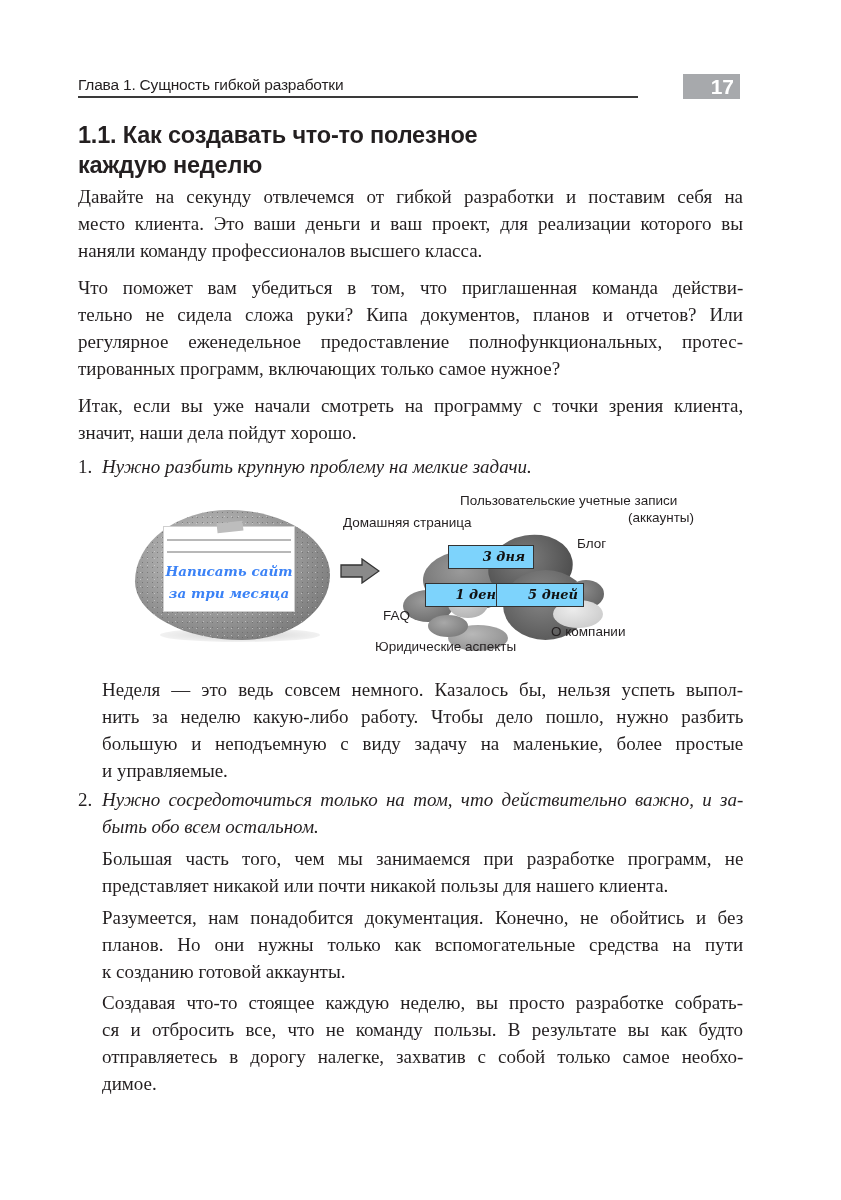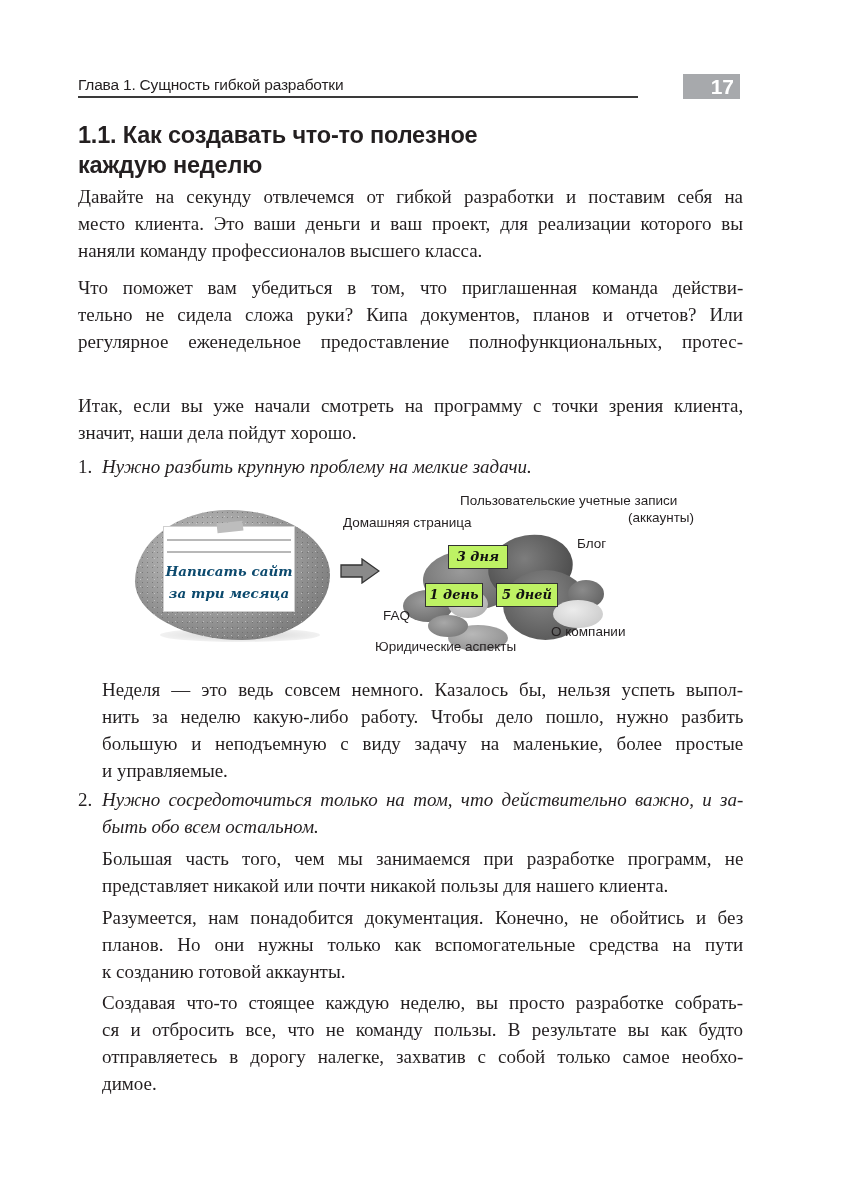--- a/index.html
+++ b/index.html
@@ -26,27 +26,27 @@
   .figure { position: absolute; left: 120px; top: 488px; width: 600px; height: 170px; }
   .big-rock { position: absolute; left: 15px; top: 22px; width: 195px; height: 130px; border-radius: 48% 52% 45% 55% / 55% 50% 50% 45%;
     background: radial-gradient(ellipse at 40% 35%, #c9c9c9 0%, #9d9d9d 45%, #7a7a7a 80%, #6a6a6a 100%); }
   .big-rock::after { content: ""; position: absolute; inset: 0; border-radius: inherit;
     background-image: radial-gradient(#5a5a5a 0.8px, transparent 1px), radial-gradient(#e0e0e0 0.8px, transparent 1px);
     background-size: 5px 5px, 7px 7px; background-position: 0 0, 2px 3px; opacity: 0.55; }
   .rock-shadow { position: absolute; left: 40px; top: 140px; width: 160px; height: 14px; border-radius: 50%; background: radial-gradient(ellipse, rgba(0,0,0,0.18), rgba(0,0,0,0)); }
   .note { position: absolute; left: 43px; top: 38px; width: 130px; height: 84px; background: #ffffff; border: 1px solid #cfcfcf; }
   .note .rule { position: absolute; left: 3px; right: 3px; height: 2px; background: #b8b8b8; }
   .note .tape { position: absolute; left: 53px; top: -5px; width: 26px; height: 10px; background: #bdbdbd; transform: rotate(-6deg); }
-  .note .hand { position: absolute; left: 0; width: 130px; text-align: center; font-family: "DejaVu Serif", serif; font-style: italic; font-weight: bold; font-size: 13.5px; color: #0c4a6e; }
+  .note .hand { position: absolute; left: 0; width: 130px; text-align: center; font-family: "DejaVu Serif", serif; font-style: italic; font-weight: bold; font-size: 13.5px; color: #3b82f6; }
 
   .arrow { position: absolute; left: 220px; top: 70px; width: 40px; height: 26px; }
 
   .pebbles { position: absolute; left: 283px; top: 42px; width: 215px; height: 125px; }
   .pebble { position: absolute; border-radius: 50%; }
-  .tag { position: absolute; background: #bef264; border: 1.5px solid #333; font-family: "DejaVu Serif", serif; font-style: italic; font-weight: bold; font-size: 13px; text-align: center; color: #111; white-space: nowrap; }
+  .tag { position: absolute; background: #7dd3fc; border: 1.5px solid #333; font-family: "DejaVu Serif", serif; font-style: italic; font-weight: bold; font-size: 13px; text-align: center; color: #111; white-space: nowrap; padding-left: 26px; }
 
   .fig-label { position: absolute; font-family: "Liberation Sans", sans-serif; font-size: 13.5px; color: #231f20; white-space: nowrap; }
 </style>
 </head>
 <body>
 
 <div class="page">
 
   <div class="running-head">
     <span>Глава 1. Сущность гибкой разработки</span>
@@ -61,20 +61,21 @@
   <div class="para" style="top:183px">
     <span class="line" style="display: block; word-spacing: 7.4px;">Давайте на секунду отвлечемся от гибкой разработки и поставим себя на</span>
     <span class="line" style="display: block; word-spacing: 5.09091px;">место клиента. Это ваши деньги и ваш проект, для реализации которого вы</span>
     <span class="line last" style="display: block;">наняли команду профессионалов высшего класса.</span>
   </div>
 
   <div class="para" style="top:274px">
     <span class="line" style="display: block; word-spacing: 10.1111px;">Что поможет вам убедиться в том, что приглашенная команда действи-</span>
     <span class="line" style="display: block; word-spacing: 8.3px;">тельно не сидела сложа руки? Кипа документов, планов и отчетов? Или</span>
     <span class="line" style="display: block; word-spacing: 15px;">регулярное еженедельное предоставление полнофункциональных, протес-</span>
+    <span class="line last" style="display: block;">тированных программ, включающих только самое нужное?</span>
   </div>
 
   <div class="para" style="top:392px">
     <span class="line" style="display: block; word-spacing: 5.90909px;">Итак, если вы уже начали смотреть на программу с точки зрения клиента,</span>
     <span class="line last" style="display: block;">значит, наши дела пойдут хорошо.</span>
   </div>
 
   <div class="list-num" style="top:453px">1.</div>
   <div class="list-text" style="top:453px">
     <span class="line last" style="display: block;">Нужно разбить крупную проблему на мелкие задачи.</span>

